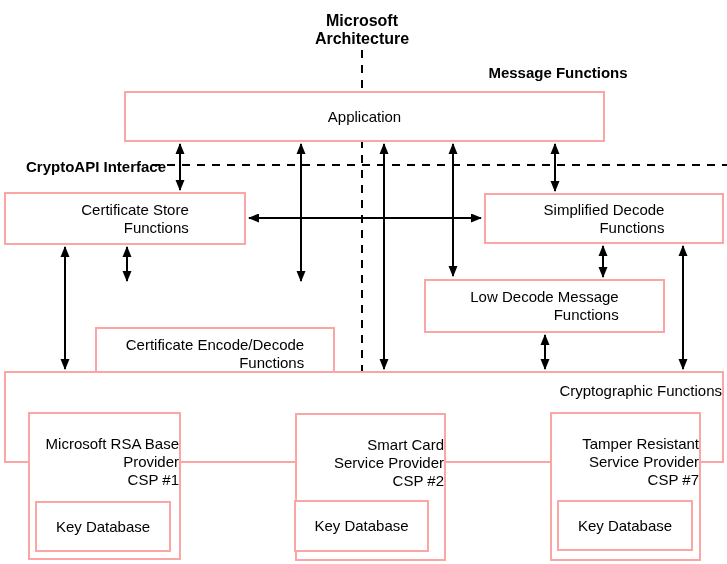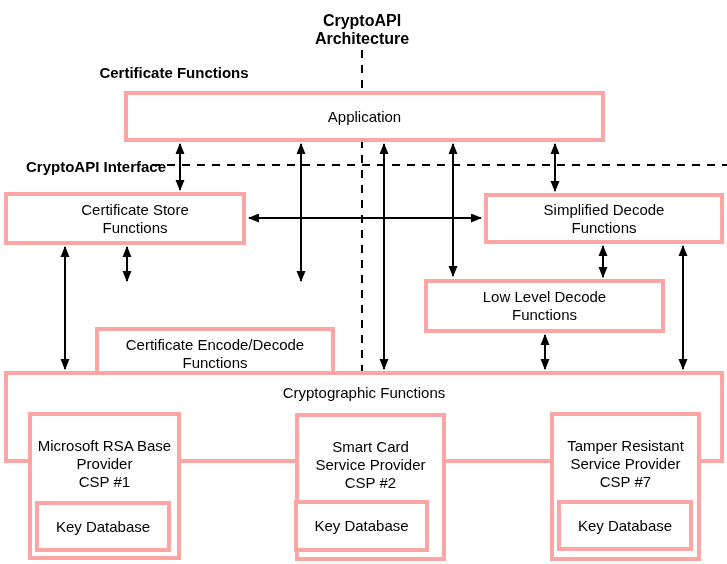--- a/index.html
+++ b/index.html
@@ -14,26 +14,26 @@
   }
   #connectors {
     position: absolute;
     left: 0; top: 0;
     width: 727px; height: 564px;
     z-index: 1;
   }
   .box {
     position: absolute;
     box-sizing: border-box;
-    border: 4px solid #fca5a5;
+    border: 2px solid #fca5a5;
     background: #ffffff;
     z-index: 2;
     font-size: 15px;
     line-height: 18px;
-    text-align: center;
+    text-align: right;
     white-space: pre-line;
   }
   .box.center-v {
     display: flex;
     align-items: center;
     justify-content: center;
   }
   .box.top-align {
     padding-top: 21px;
   }
@@ -92,33 +92,33 @@
     <line x1="384" y1="144" x2="384" y2="369" stroke="#000000" stroke-width="2" marker-start="url(#ah-s)" marker-end="url(#ah-e)"></line>
     <line x1="453" y1="144" x2="453" y2="276" stroke="#000000" stroke-width="2" marker-start="url(#ah-s)" marker-end="url(#ah-e)"></line>
     <line x1="65" y1="247" x2="65" y2="369" stroke="#000000" stroke-width="2" marker-start="url(#ah-s)" marker-end="url(#ah-e)"></line>
     <line x1="127" y1="247" x2="127" y2="281" stroke="#000000" stroke-width="2" marker-start="url(#ah-s)" marker-end="url(#ah-e)"></line>
     <line x1="249" y1="218" x2="481" y2="218" stroke="#000000" stroke-width="2" marker-start="url(#ah-s)" marker-end="url(#ah-e)"></line>
     <line x1="603" y1="246" x2="603" y2="277" stroke="#000000" stroke-width="2" marker-start="url(#ah-s)" marker-end="url(#ah-e)"></line>
     <line x1="545" y1="335" x2="545" y2="369" stroke="#000000" stroke-width="2" marker-start="url(#ah-s)" marker-end="url(#ah-e)"></line>
     <line x1="683" y1="246" x2="683" y2="369" stroke="#000000" stroke-width="2" marker-start="url(#ah-s)" marker-end="url(#ah-e)"></line>
   </svg>
 
-  <div id="title" class="hdr centered">CryptoAPI
+  <div id="title" class="hdr centered">Microsoft
 Architecture</div>
-  <div id="lbl-certificate-functions" class="hdr centered">Certificate Functions</div>
+  <div id="lbl-message-functions" class="hdr centered">Message Functions</div>
   <div id="lbl-cryptoapi-interface" class="hdr">CryptoAPI Interface</div>
 
   <div id="box-application" class="box center-v">Application</div>
   <div id="box-certificate-store" class="box center-v">Certificate Store
 Functions</div>
   <div id="box-simplified-message" class="box center-v">Simplified Decode
 Functions</div>
   <div id="box-encode-decode" class="box center-v">Certificate Encode/Decode
 Functions</div>
-  <div id="box-low-level" class="box center-v">Low Level Decode
+  <div id="box-low-level" class="box center-v">Low Decode Message
 Functions</div>
 
   <div id="box-cryptographic" class="box">Cryptographic Functions</div>
 
   <div id="box-csp1" class="box top-align">Microsoft RSA Base
 Provider
 CSP #1</div>
   <div id="box-csp2" class="box top-align">Smart Card
 Service Provider
 CSP #2</div>

